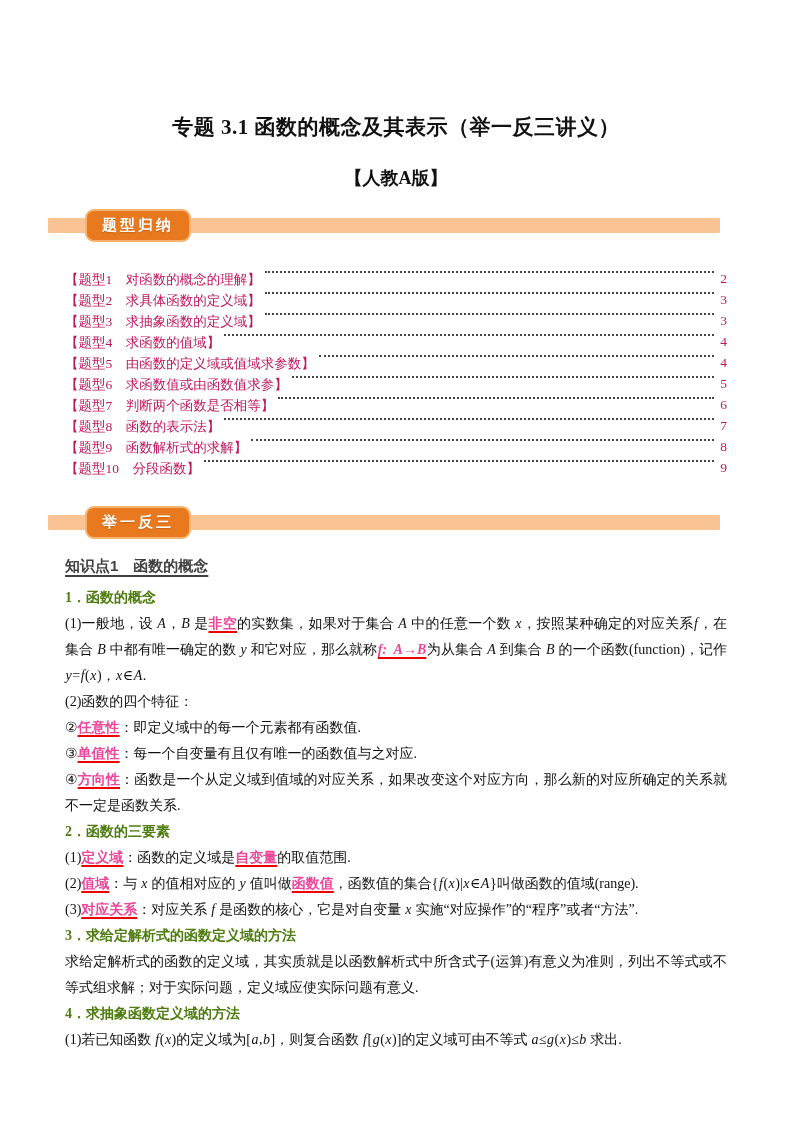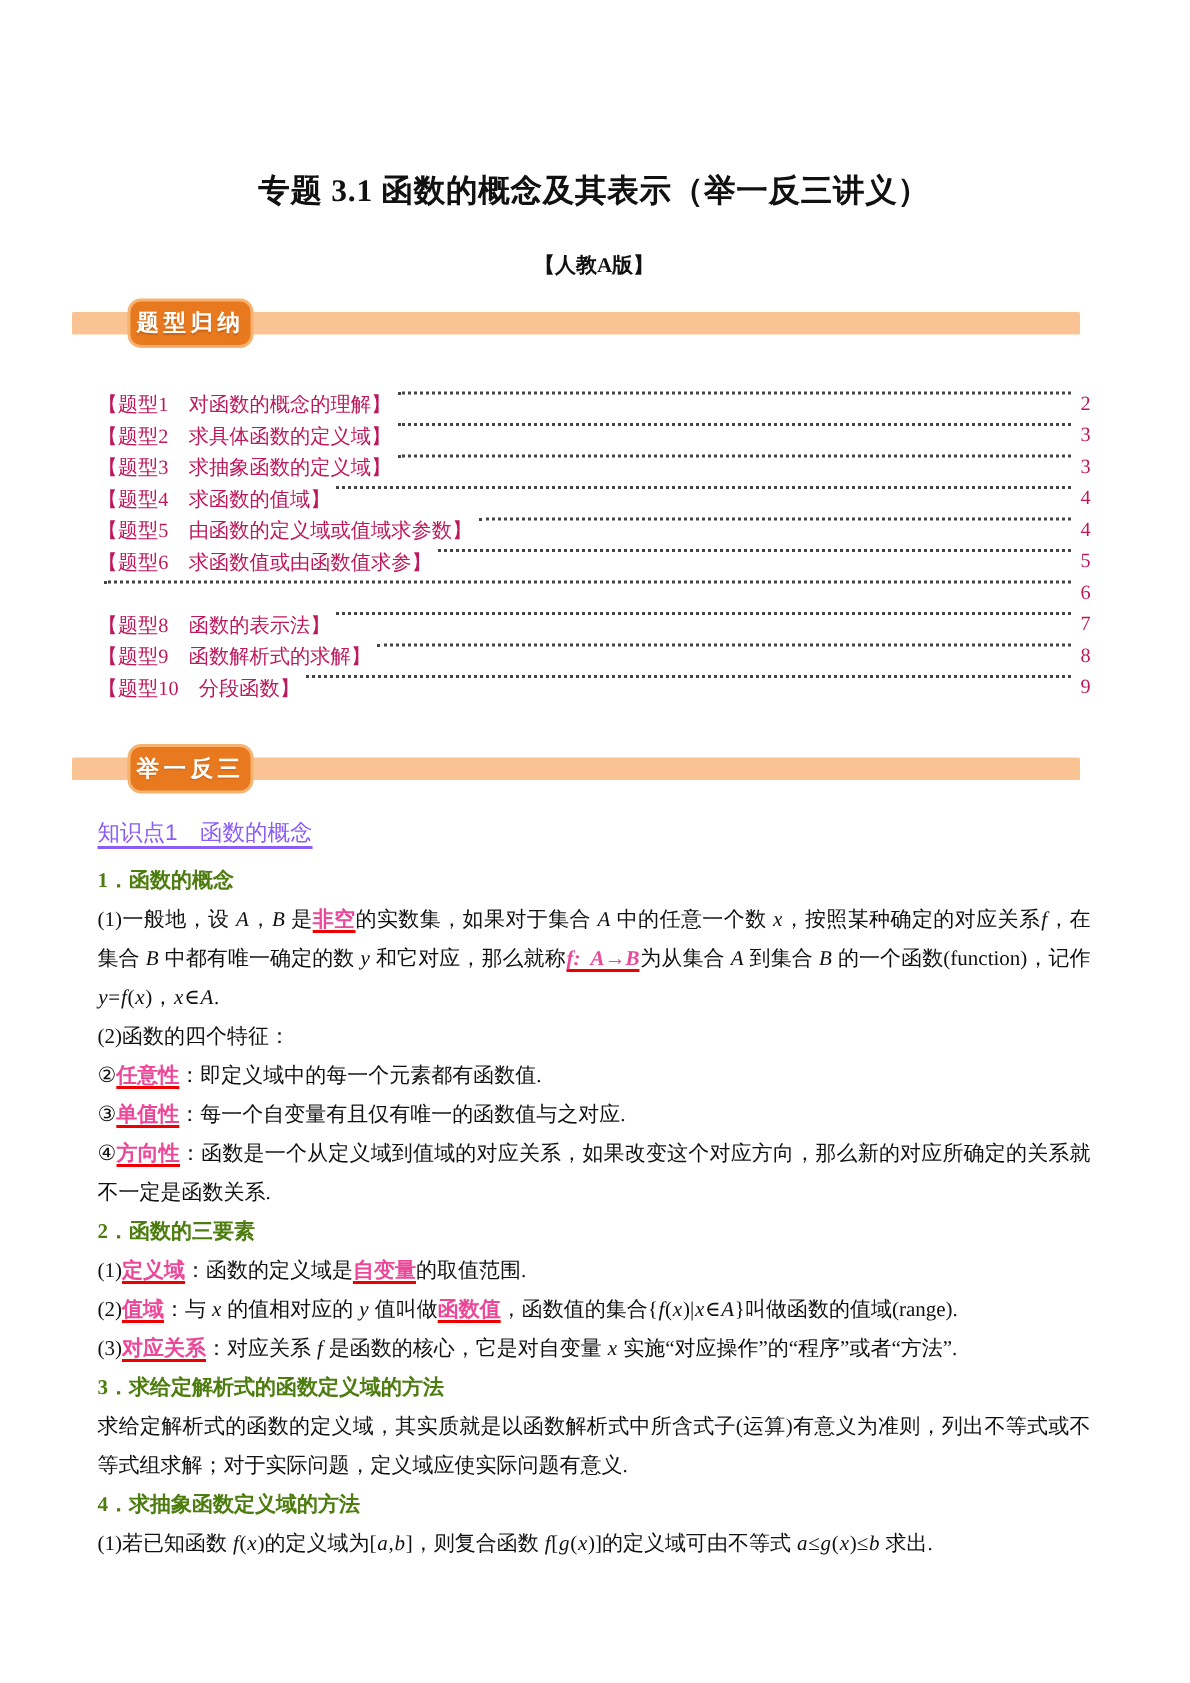--- a/index.html
+++ b/index.html
@@ -9,35 +9,35 @@
     font-family:"Liberation Serif","DejaVu Serif",serif;
     color:#1a1a1a; overflow:hidden;
   }
   .page { padding:112px 66px 0 65px; }
 
   .doc-title {
     font-size:21px; font-weight:bold; text-align:center;
     line-height:30px; margin-bottom:26px; letter-spacing:0.5px; color:#111;
   }
   .doc-subtitle {
-    font-size:14px; font-weight:bold; text-align:center;
-    line-height:20px; margin-bottom:11px; color:#111;
+    font-size:18px; font-weight:bold; text-align:center;
+    line-height:20px; margin-bottom:21px; color:#111;
   }
 
   
   .banner { position:relative; height:33px; }
   .banner-bar {
     position:absolute; left:-17px; right:7px; top:9px; height:15px;
     background:#f9c394; border-radius:1px;
   }
   .banner-badge {
     position:absolute; left:20px; top:0; height:33px;
     background:#e8791f; border:2px solid #f6b26f; border-radius:9px;
     color:#ffffff; font-weight:bold; font-size:15px; letter-spacing:3px;
-    padding:0 4px; display:flex; align-items:center;
+    padding:0 15px; display:flex; align-items:center;
     font-family:Liberation Mono, monospace;
     text-shadow:0 1px 1px rgba(160,70,0,.45);
   }
   .banner.first { margin-bottom:29px; }
   .banner.second { margin-top:25px; margin-bottom:17px; }
 
   
   .toc { }
   .toc-row {
     display:flex; align-items:flex-start; height:21px;
@@ -45,21 +45,21 @@
   }
   .toc-label { white-space:pre; }
   .toc-dots {
     flex:1; border-bottom:2px dotted #444; margin:0 3px 4px 4px;
     min-width:20px;
   }
   .toc-page { text-align:right; min-width:10px; }
 
   
   .k-header {
-    color:#8b5cf6; font-weight:normal; font-size:15px; line-height:20px;
+    color:#404040; font-weight:bold; font-size:15px; line-height:20px;
     text-decoration:underline; text-decoration-thickness:1.5px;
     text-underline-offset:4px; margin-bottom:9px; white-space:pre;
     font-family:"Liberation Sans","DejaVu Sans",sans-serif;
   }
   .k-content { font-size:14px; }
   .k-head {
     font-weight:bold; line-height:26px; color:#4d7c0f;
   }
   .k-para {
     line-height:26px; text-align:justify; text-align-last:left; color:#111;
@@ -111,20 +111,21 @@
         <span class="toc-label">【题型5　由函数的定义域或值域求参数】</span>
         <span class="toc-dots"></span>
         <span class="toc-page">4</span>
       </div>
       <div class="toc-row">
         <span class="toc-label">【题型6　求函数值或由函数值求参】</span>
         <span class="toc-dots"></span>
         <span class="toc-page">5</span>
       </div>
       <div class="toc-row">
+        <span class="toc-label">【题型7　判断两个函数是否相等】</span>
         <span class="toc-dots"></span>
         <span class="toc-page">6</span>
       </div>
       <div class="toc-row">
         <span class="toc-label">【题型8　函数的表示法】</span>
         <span class="toc-dots"></span>
         <span class="toc-page">7</span>
       </div>
       <div class="toc-row">
         <span class="toc-label">【题型9　函数解析式的求解】</span>

